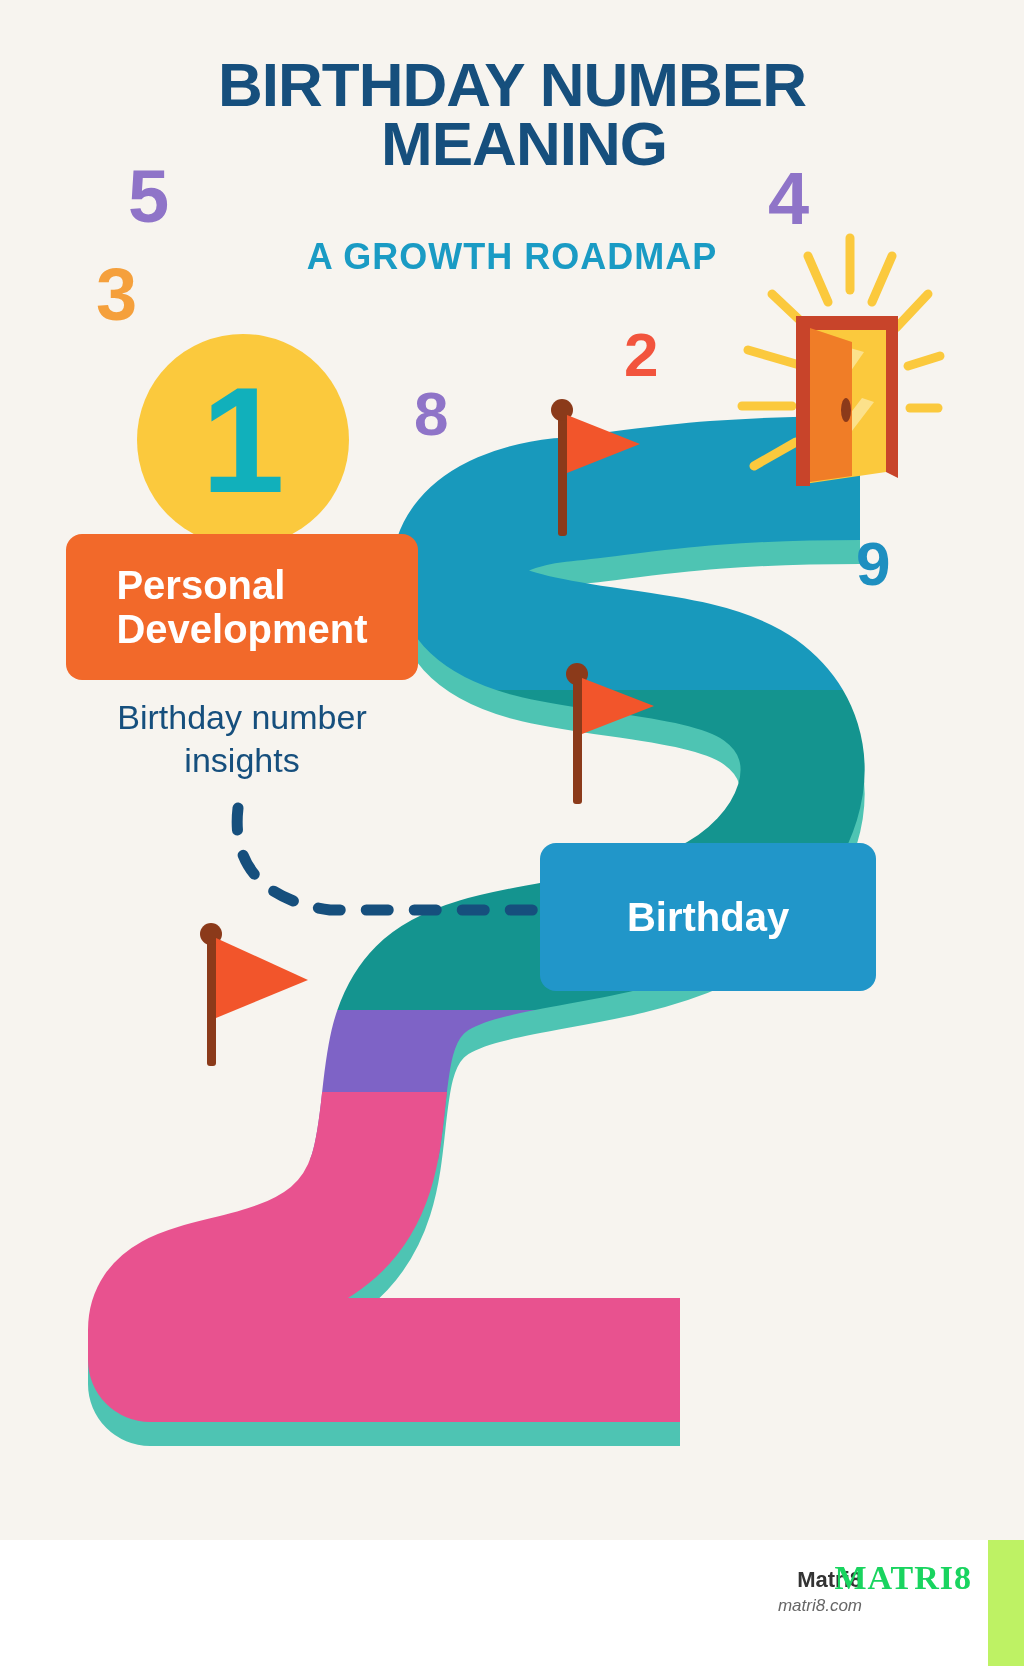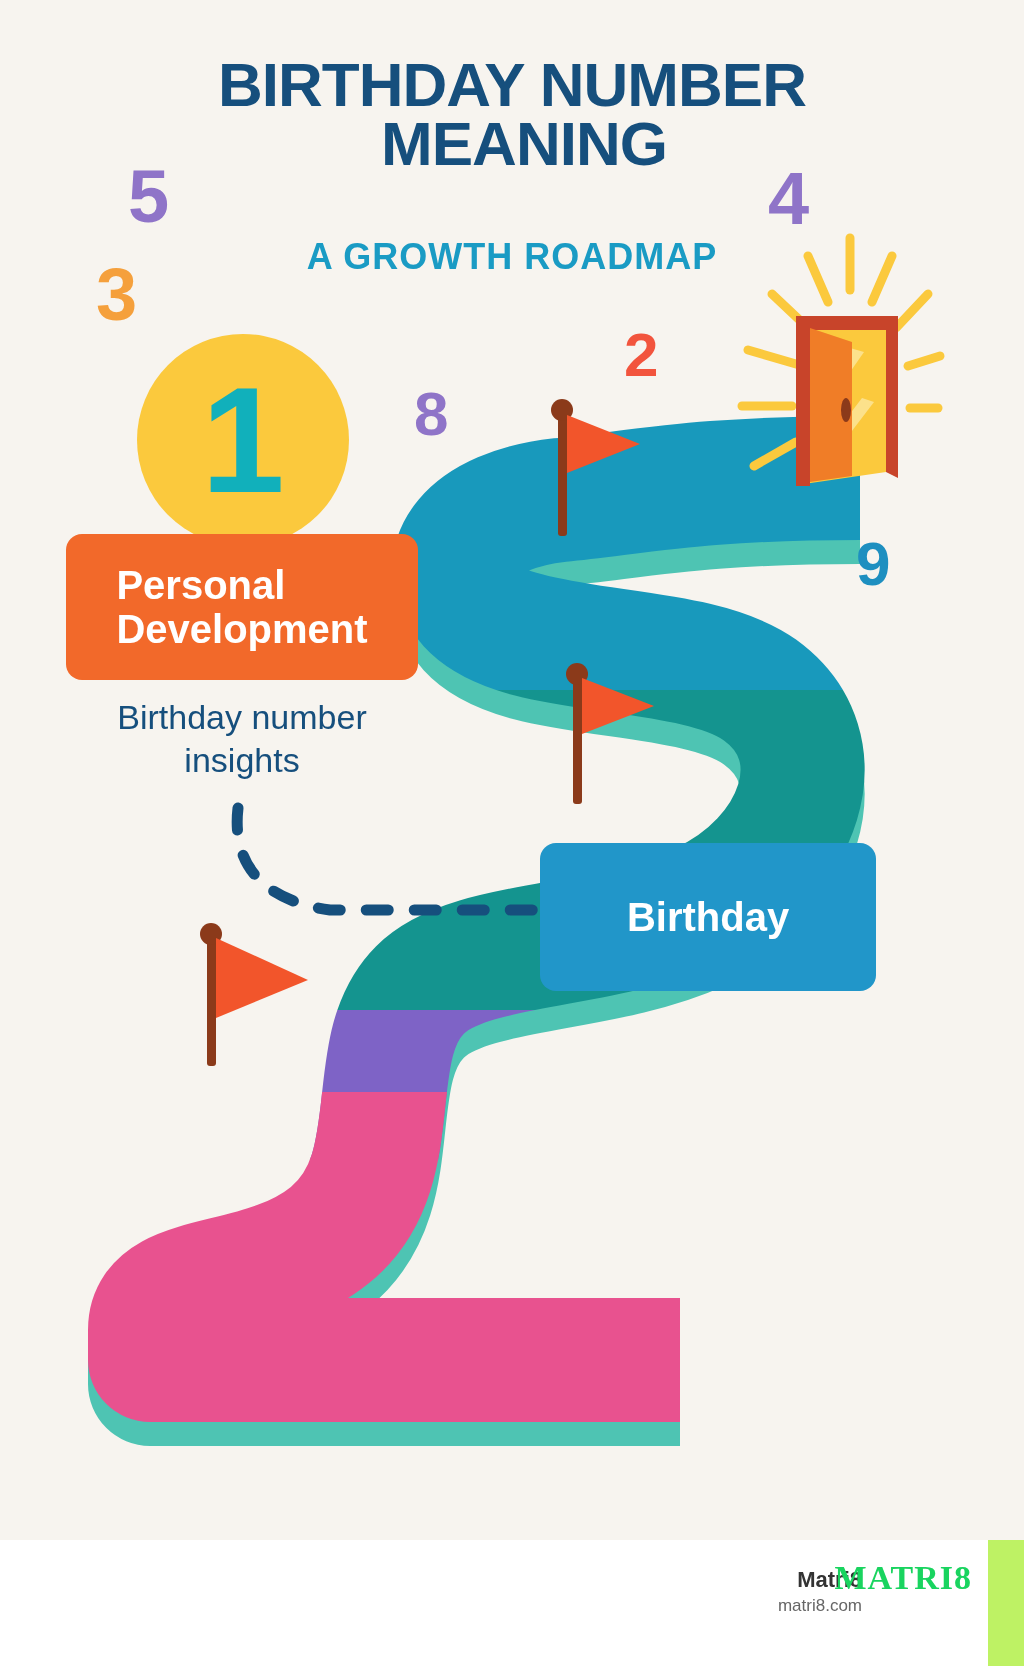--- a/index.html
+++ b/index.html
@@ -164,20 +164,21 @@
   .footer-name{
     font-size:22px;
     font-weight:bold;
     color:#333333;
     line-height:1.25;
   }
   .footer-url{
     font-size:17px;
     color:#666666;
     line-height:1.45;
+    font-style:italic;
   }
   .footer-logo{
     position:absolute;
     right:16px; top:18px;
     font-family:"Liberation Serif",serif;
     font-size:34px;
     font-weight:bold;
     letter-spacing:1px;
     color:#19d45f;
     line-height:1.15;

